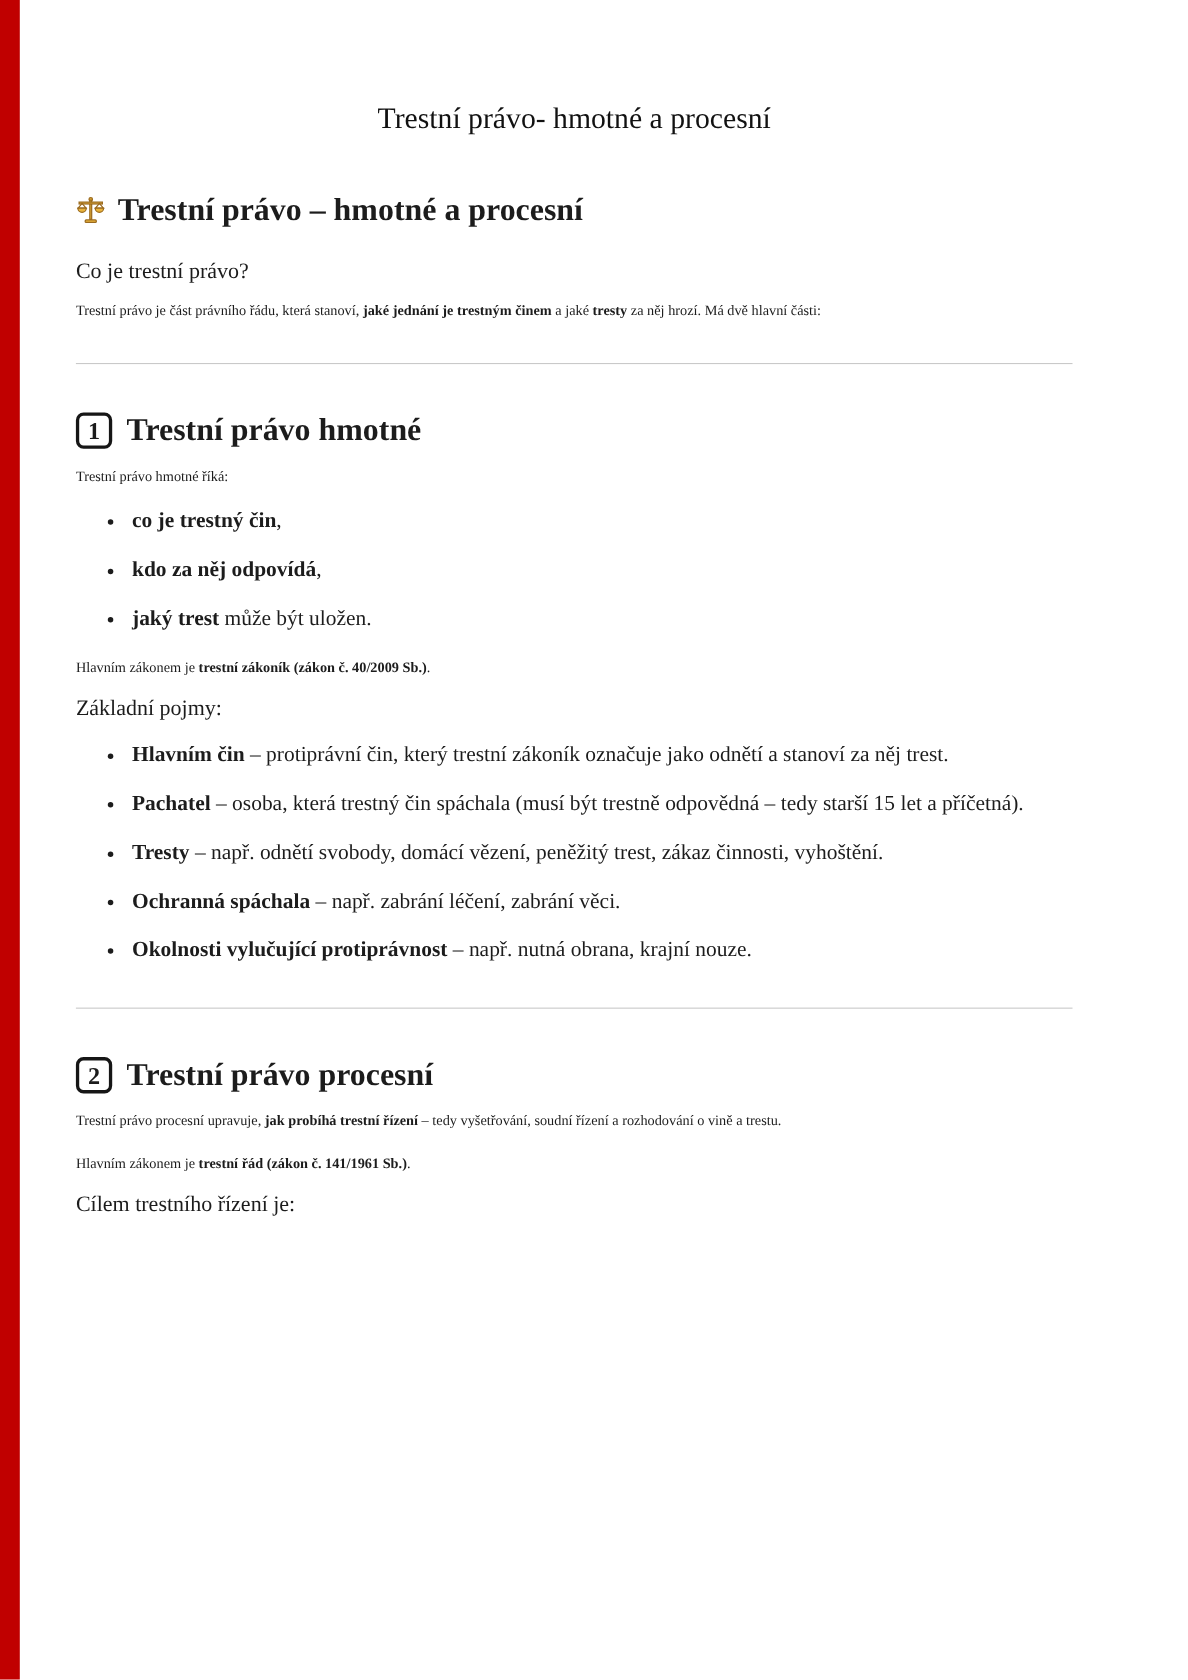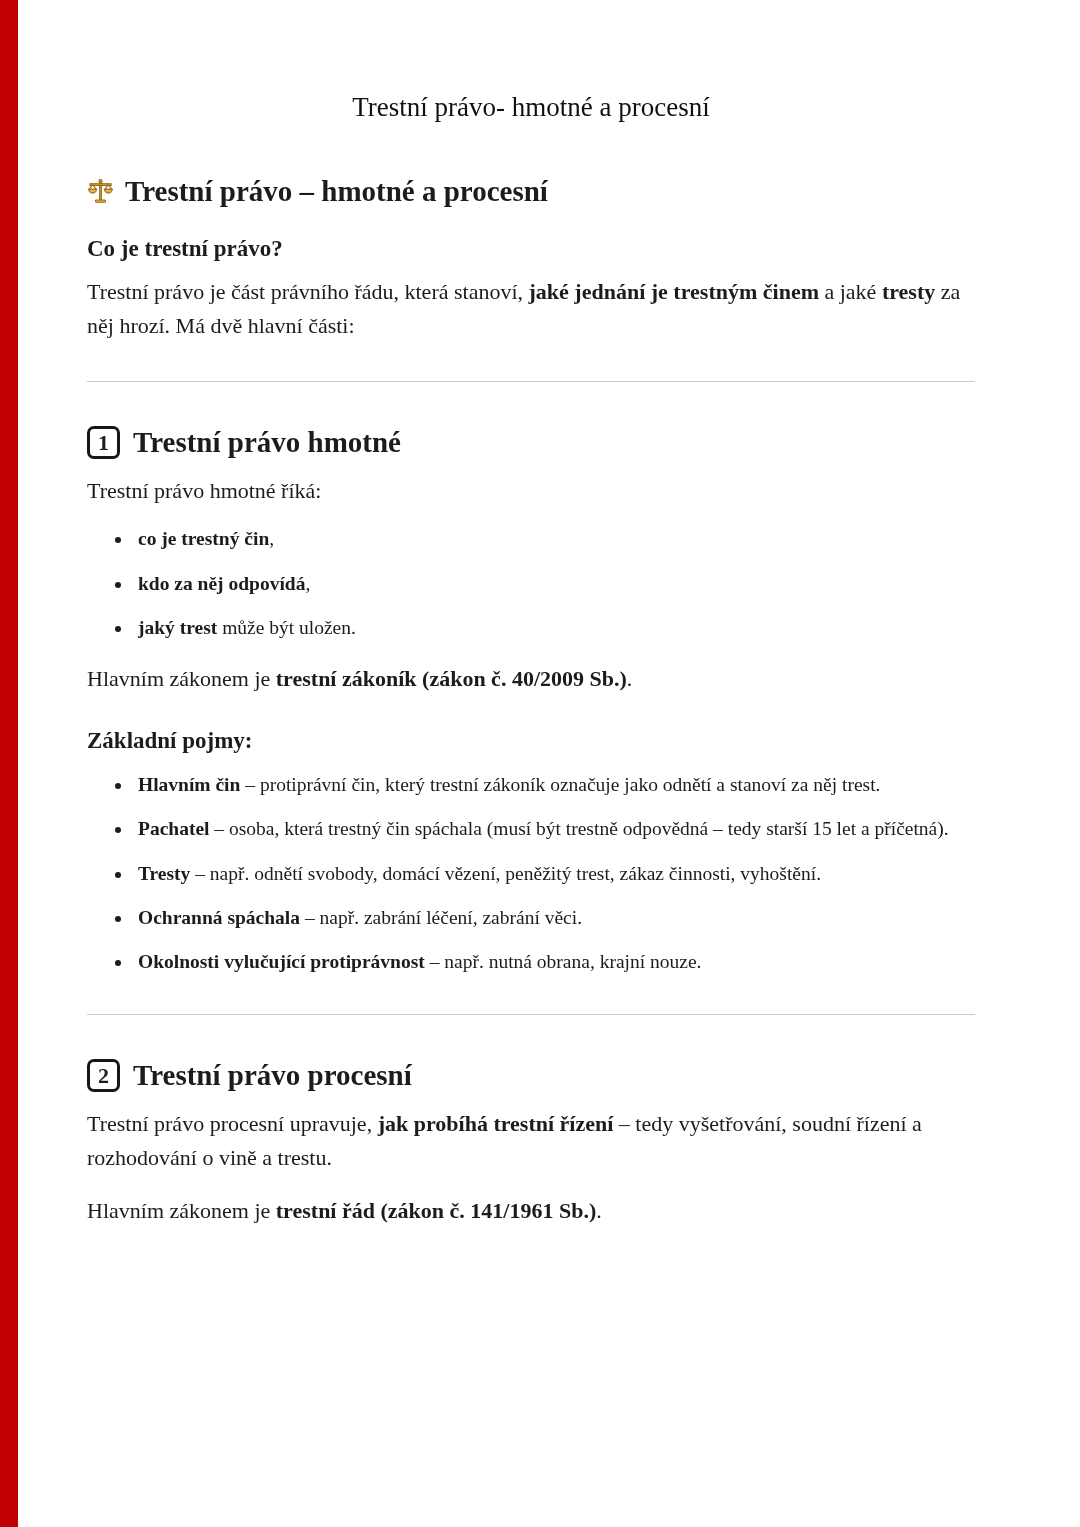--- a/index.html
+++ b/index.html
@@ -12,45 +12,45 @@
     color: #1c1c1c;
     overflow: hidden;
   }
   .accent-bar {
     position: absolute;
     left: 0; top: 0;
     width: 18px; height: 100%;
     background: #c00000;
   }
   .page {
-    padding: 92px 105px 0 87px;
+    padding: 92px 105px 0 69px;
   }
   .doc-title {
     text-align: center;
     font-size: 27px;
     font-weight: 400;
     color: #111;
     margin-bottom: 52px;
   }
   .overview-heading {
     display: flex;
     align-items: center;
     gap: 11px;
     font-size: 29px;
     font-weight: 700;
     margin-bottom: 28px;
   }
   .scales { display: inline-flex; align-items: center; }
   h3.subheading {
-    font-size: 23px;
-    font-weight: 700;
+    font-size: 20px;
+    font-weight: 400;
     margin-bottom: 13px;
   }
   p.body-text {
-    font-size: 22px;
+    font-size: 13px;
     line-height: 1.55;
     margin-bottom: 10px;
   }
   hr.rule {
     border: none;
     border-top: 1px solid #c9c9c9;
     margin: 38px 0 44px 0;
   }
   .section-heading {
     display: flex;
@@ -76,21 +76,21 @@
   ul.bullets {
     list-style: disc;
     margin: 16px 0 20px 46px;
   }
   ul.bullets li {
     font-size: 19.5px;
     line-height: 1.5;
     margin-bottom: 15px;
     padding-left: 5px;
   }
-  .gap-above { margin-top: 32px; }
+  .gap-above { margin-top: 16px; }
   .law-line { margin-top: 6px; }
 </style>
 </head>
 <body>
 
 <div class="accent-bar"></div>
 
 <div class="page">
 
   <h1 class="doc-title">Trestní právo- hmotné a procesní</h1>
@@ -148,15 +148,16 @@
 
   <h2 class="section-heading">
     <span class="num-box">2</span>
     <span>Trestní právo procesní</span>
   </h2>
 
   <p class="body-text"><span>Trestní právo procesní upravuje, </span><strong>jak probíhá trestní řízení</strong><span> – tedy vyšetřování, soudní řízení a rozhodování o vině a trestu.</span></p>
 
   <p class="body-text law-line gap-above" style="margin-top:18px;"><span>Hlavním zákonem je </span><strong>trestní řád (zákon č. 141/1961 Sb.)</strong><span>.</span></p>
 
+  <h3 class="subheading gap-above">Cílem trestního řízení je:</h3>
 
 
 </div>
 
 </body></html>

